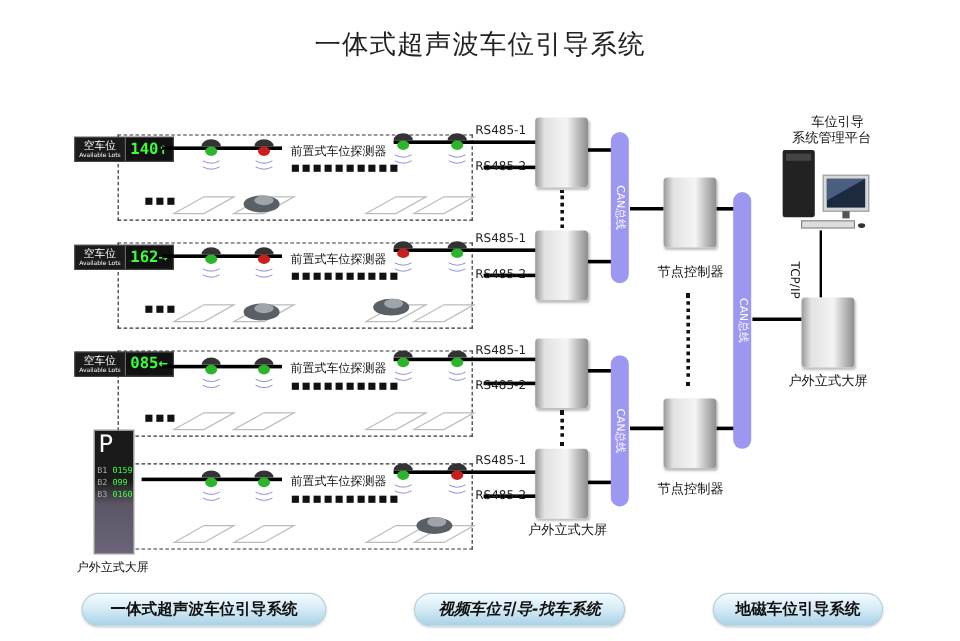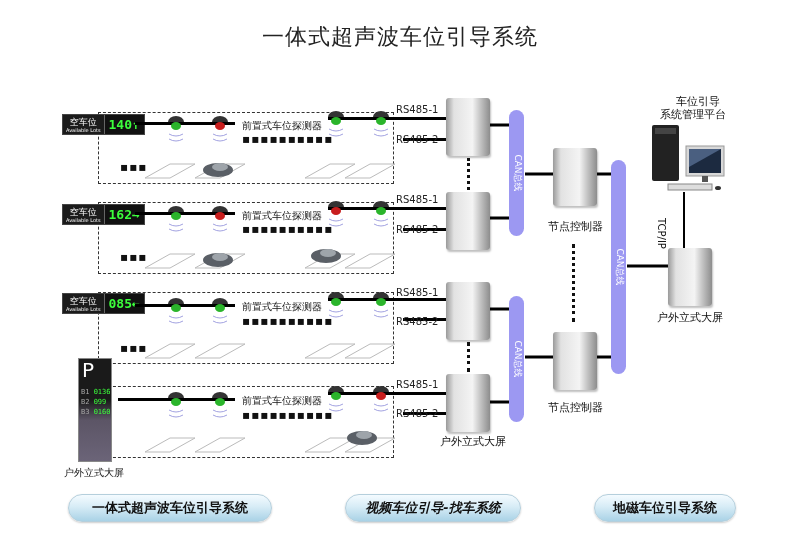--- a/index.html
+++ b/index.html
@@ -292,21 +292,21 @@
   <rect x="37" y="27" width="32" height="24" fill="#1c2a40"></rect>
   <polygon points="37,27 69,27 37,45" fill="#4a5f80"></polygon>
   <rect x="50" y="54" width="6" height="6" fill="#555"></rect>
   <rect x="16" y="62" width="44" height="6" fill="#ddd" stroke="#888"></rect>
   <ellipse cx="66" cy="66" rx="3" ry="2" fill="#333"></ellipse>
 </svg>
 
 <div class="abs" style="left:78px;top:358px;width:32px;height:102px;background:linear-gradient(180deg,#1a1a1a 0%,#1a1a1a 40%,#5c5566 60%,#6b6478 100%);border:1px solid #888;">
   <div style="color:#fff;font-size:20px;padding-left:3px;line-height:22px;">P</div>
   <div style="font-family:'DejaVu Sans Mono',monospace;font-size:7px;line-height:10px;padding-left:2px;margin-top:6px;">
-    <div><span style="color:#aaa">B1</span> <span style="color:#3cff3c">0136</span></div>
+    <div><span style="color:#aaa">B1</span> <span style="color:#3cff3c">0159</span></div>
     <div><span style="color:#aaa">B2</span> <span style="color:#3cff3c">099</span></div>
     <div><span style="color:#aaa">B3</span> <span style="color:#3cff3c">0160</span></div>
   </div>
 </div>
 <div class="abs lbl" style="left:64px;top:466px;font-size:10px;">户外立式大屏</div>
 
 <div class="abs pill" style="left:68px;top:494px;width:202px;">一体式超声波车位引导系统</div>
 <div class="abs pill" style="left:345px;top:494px;width:174px;font-style:italic;">视频车位引导-找车系统</div>
 <div class="abs pill" style="left:594px;top:494px;width:140px;">地磁车位引导系统</div>
 

